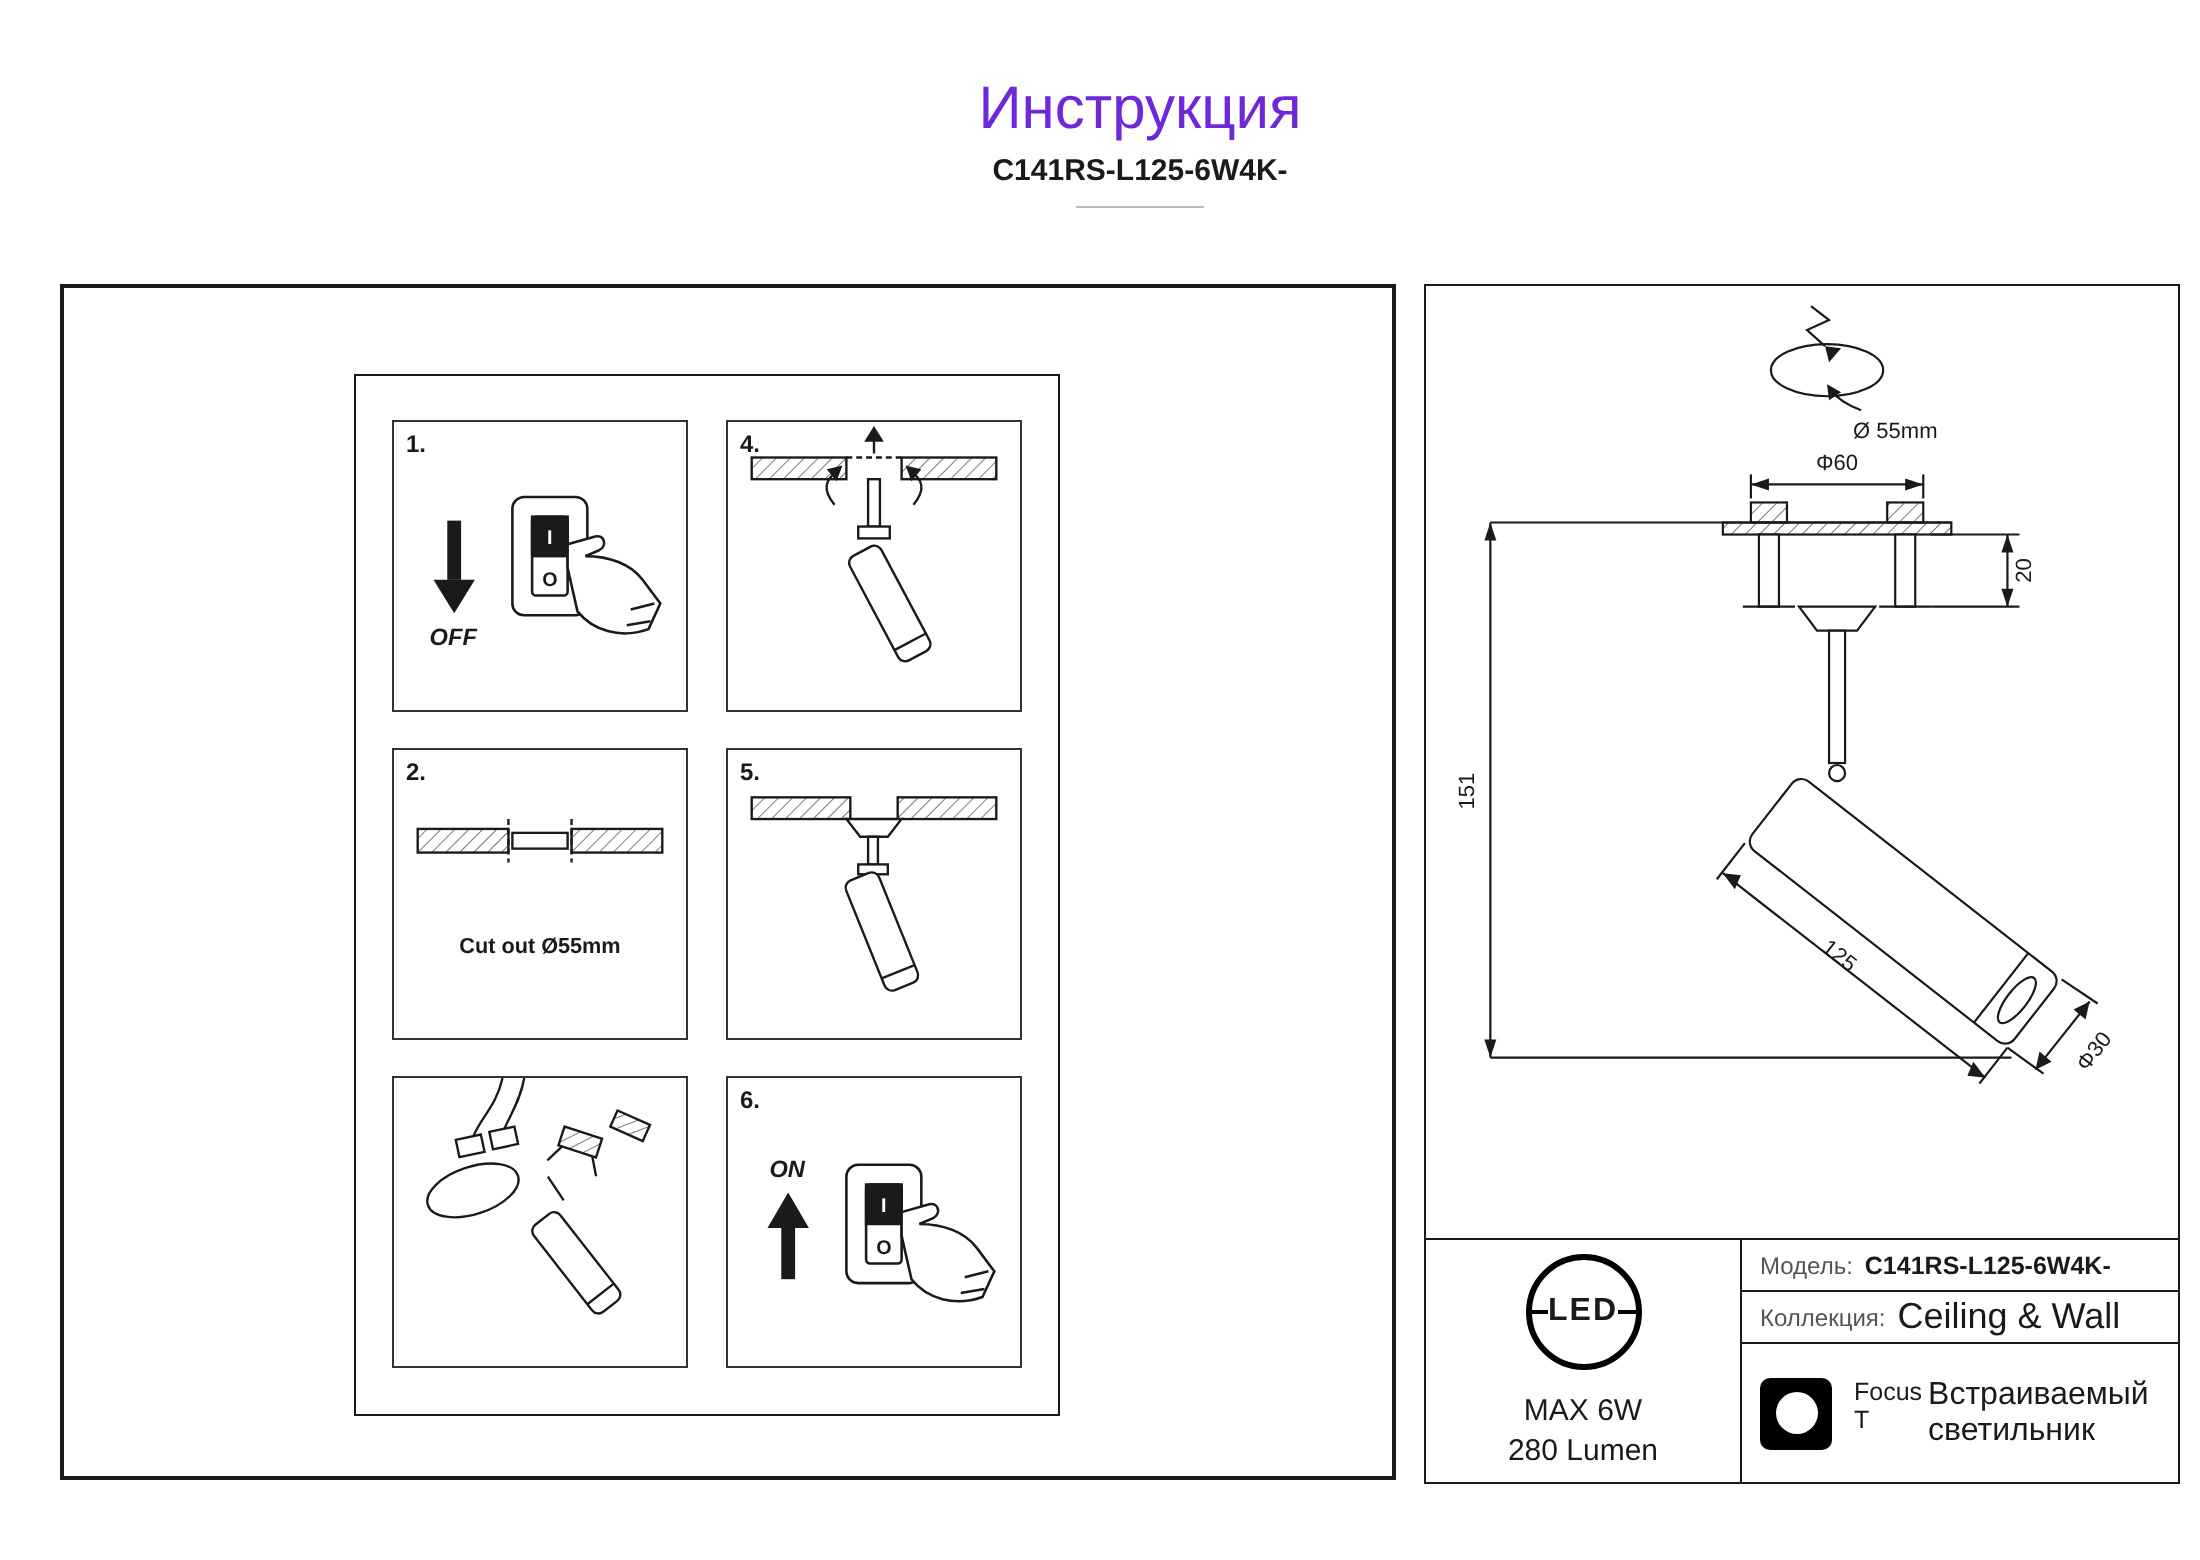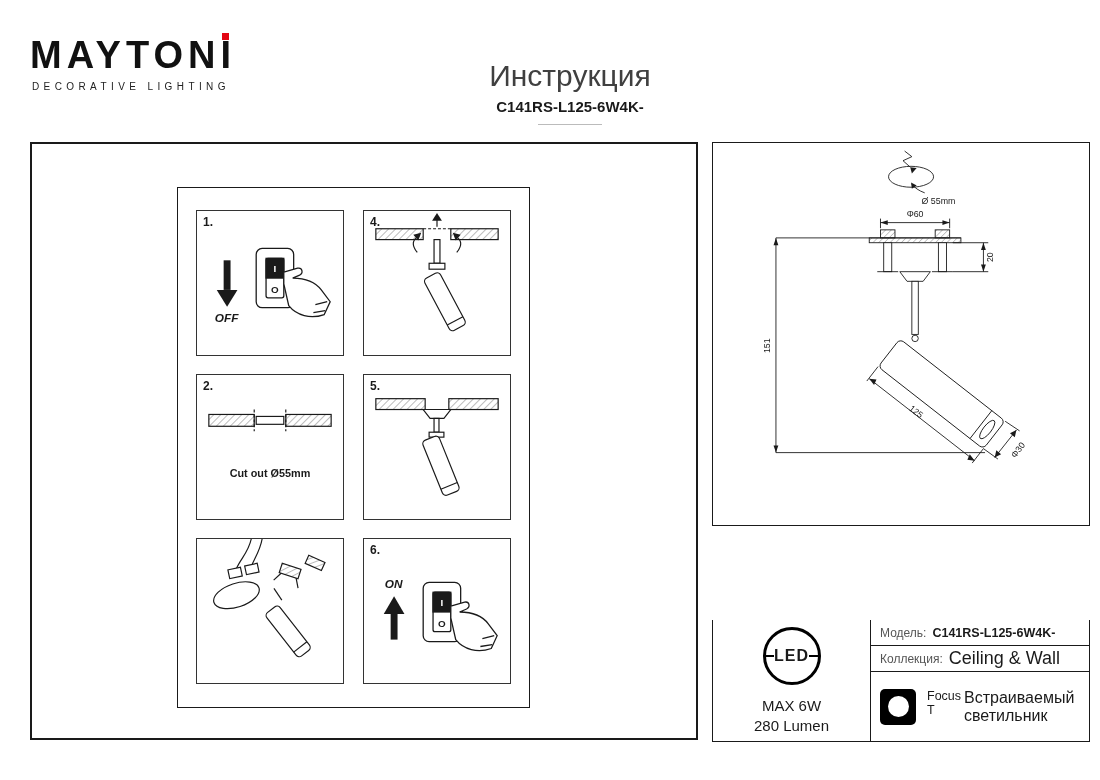--- a/index.html
+++ b/index.html
@@ -12,37 +12,37 @@
 
   
   .logo { position: absolute; left: 30px; top: 36px; }
   .brand { display: inline-block; position: relative; font-size: 38px; font-weight: bold;
            letter-spacing: 5px; line-height: 1; color: #111; }
   .brand-dot { position: absolute; right: 7px; top: -3px; width: 7px; height: 7px;
                background: #e30613; }
   .tagline { font-size: 10px; letter-spacing: 4.4px; margin-top: 7px; color: #222; padding-left: 2px; }
 
   .title-block { position: absolute; left: 380px; top: 38px; width: 380px; text-align: center; }
-  .doc-title { font-size: 30px; font-weight: 400; color: #404040; margin-top: 21px; }
+  .doc-title { font-size: 30px; font-weight: 400; color: #6d28d9; }
   .doc-model { font-size: 15px; font-weight: bold; margin-top: 5px; }
   .title-divider { width: 64px; height: 1px; background: #bbb; margin: 9px auto 0; }
 
   
   .main-box { position: absolute; left: 30px; top: 142px; width: 668px; height: 598px;
               border: 2px solid #1a1a1a; }
   .inner-box { position: absolute; left: 145px; top: 43px; width: 353px; height: 521px;
                border: 1.5px solid #1a1a1a;
                display: grid; grid-template-columns: 148px 148px; grid-auto-rows: 146px;
                gap: 18px 19px; padding: 22px 18px; justify-content: center; align-content: start; }
   .panel { border: 1.2px solid #333; position: relative; background: #fff; }
   .panel svg { position: absolute; inset: 0; width: 100%; height: 100%; }
   .panel .num { position: absolute; top: 4px; left: 6px; font-size: 12px; font-weight: bold; z-index: 2; }
 
   
-  .right-box { position: absolute; left: 712px; top: 142px; width: 378px; height: 384px;
+  .right-box { position: absolute; left: 712px; top: 142px; width: 378px; height: 478px;
                border: 1.5px solid #1a1a1a; }
   .right-box svg { width: 100%; height: 100%; }
   .dimtext { font-size: 11px; fill: #1a1a1a; }
 
   
   .spec-table { position: absolute; left: 712px; top: 620px; width: 378px; height: 122px;
                 border: 1.5px solid #1a1a1a; border-top: none; display: flex; background: #fff; }
   .spec-left { width: 158px; border-right: 1.5px solid #1a1a1a; display: flex; flex-direction: column;
                align-items: center; justify-content: space-between; padding: 7px 0 5px; }
   .led-circle { width: 58px; height: 58px; border: 3px solid #000; border-radius: 50%;
@@ -73,25 +73,20 @@
 <div class="page">
 
   <svg width="0" height="0" style="position:absolute" aria-hidden="true">
     <defs>
       <pattern id="hatch" patternUnits="userSpaceOnUse" width="5" height="5" patternTransform="rotate(45)">
         <line x1="0" y1="0" x2="0" y2="5" stroke="#555" stroke-width="0.8"></line>
       </pattern>
     </defs>
   </svg>
 
-  <div class="logo">
-    <div class="brand">MAYTONI</div>
-    <div class="brand-dot"></div>
-    <div class="tagline">DECORATIVE LIGHTING</div>
-  </div>
 
   <div class="title-block">
     <div class="doc-title">Инструкция</div>
     <div class="doc-model">C141RS-L125-6W4K-</div>
     <div class="title-divider"></div>
   </div>
 
   <div class="main-box">
     <div class="inner-box">
 

